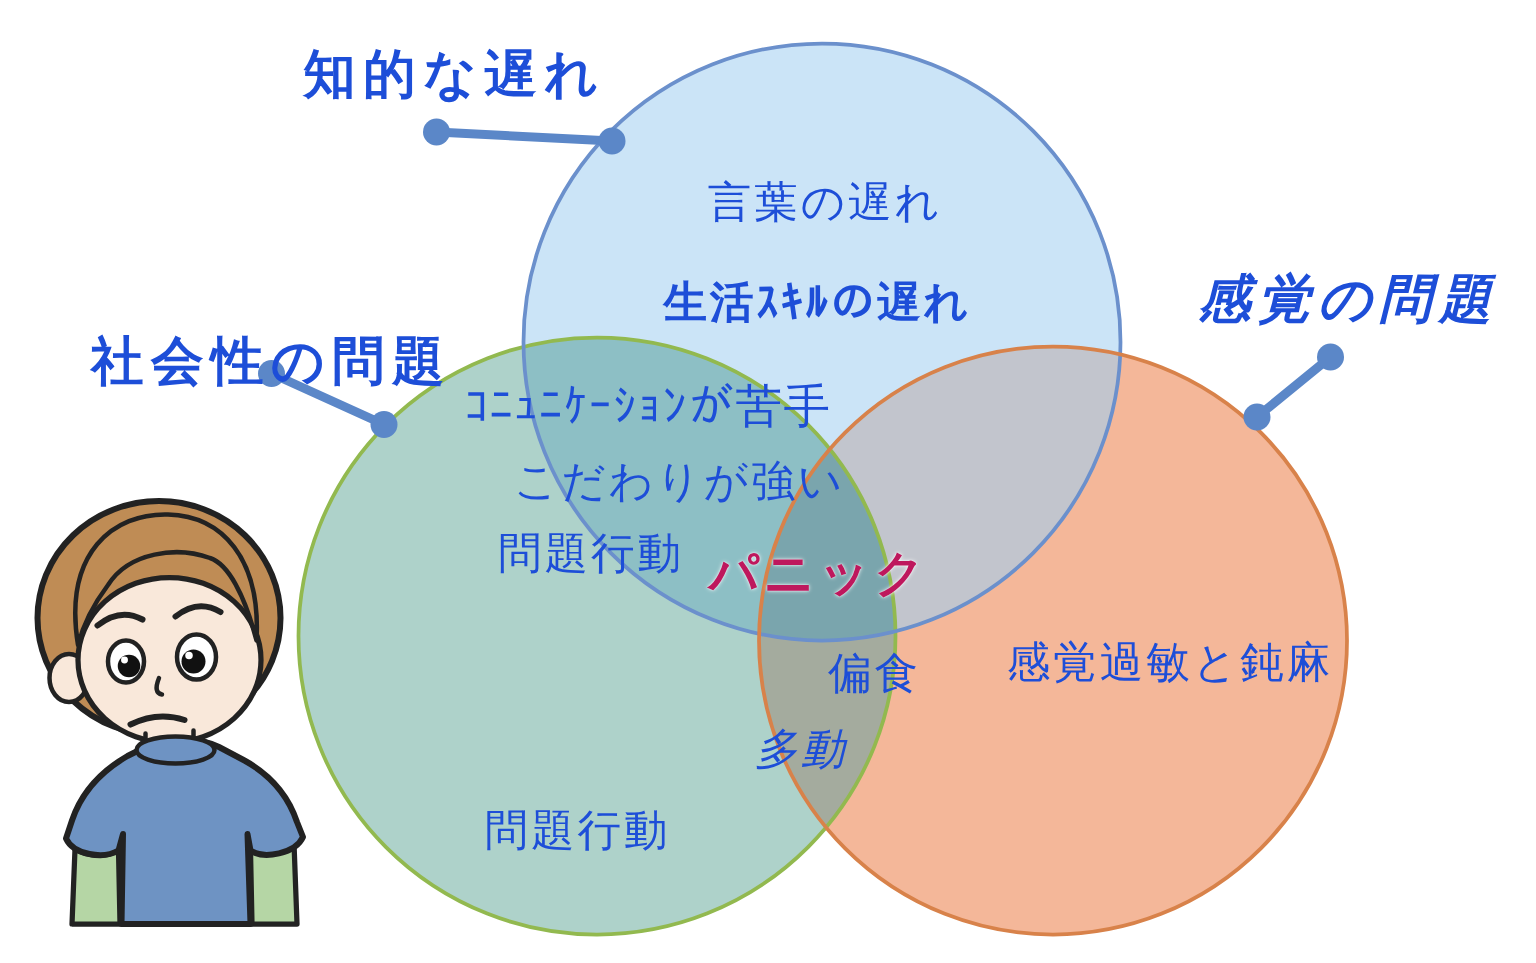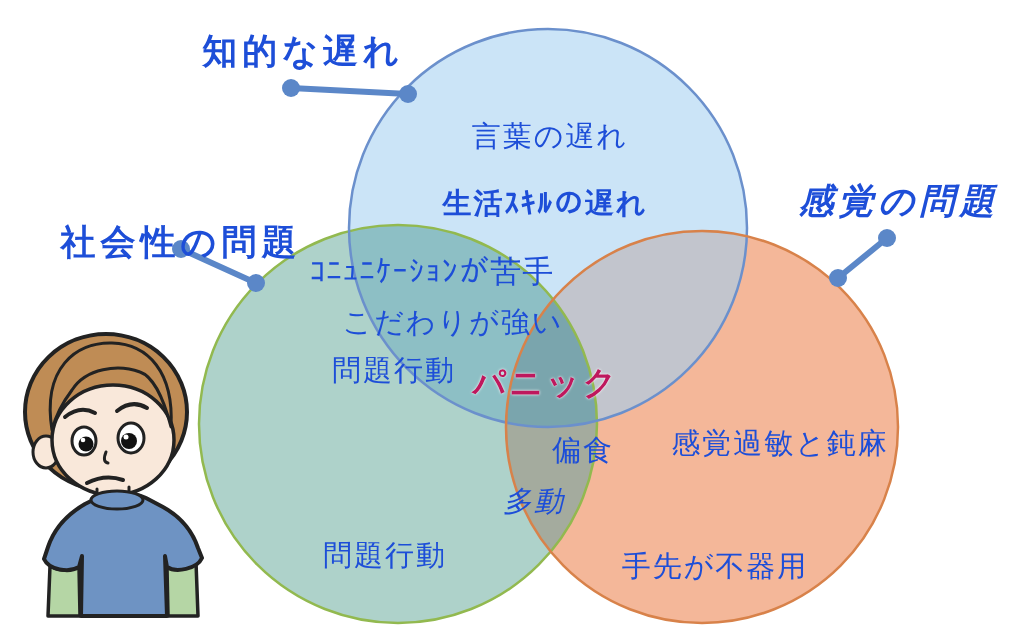--- a/index.html
+++ b/index.html
@@ -139,15 +139,14 @@
 
   <div class="txt" id="t-henka">問題行動</div>
   <div class="txt" id="t-mondai">問題行動</div>
 
   <div class="txt" id="t-panic">パニック</div>
 
   <div class="txt" id="t-henshoku">偏食</div>
   <div class="txt" id="t-tadou">多動</div>
 
   <div class="txt" id="t-kabin">感覚過敏と鈍麻</div>
-  <div class="txt" id="t-tesaki">手先が不器用</div>
 
 </div>
 
 </body></html>

